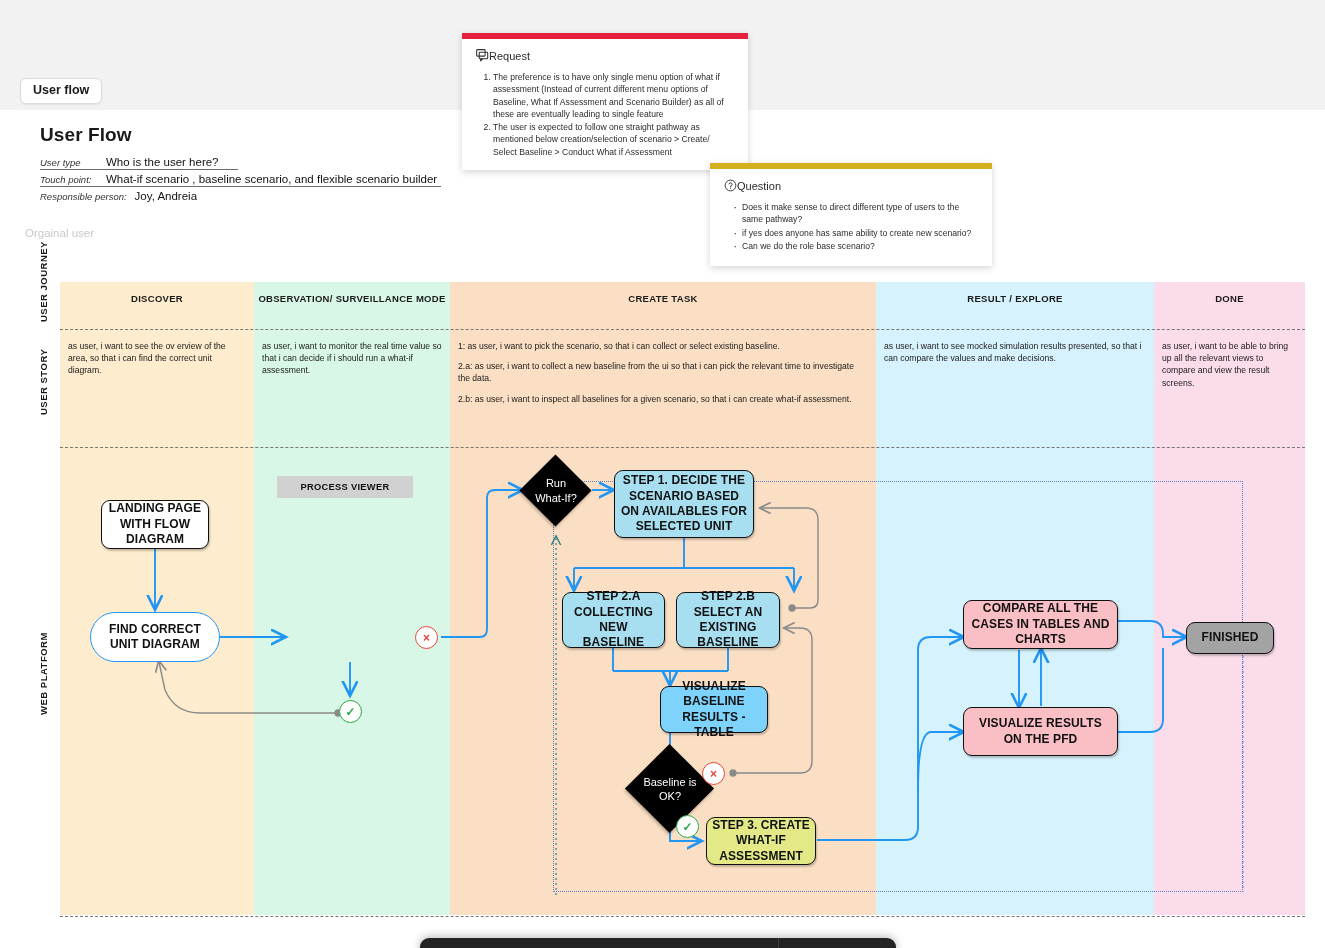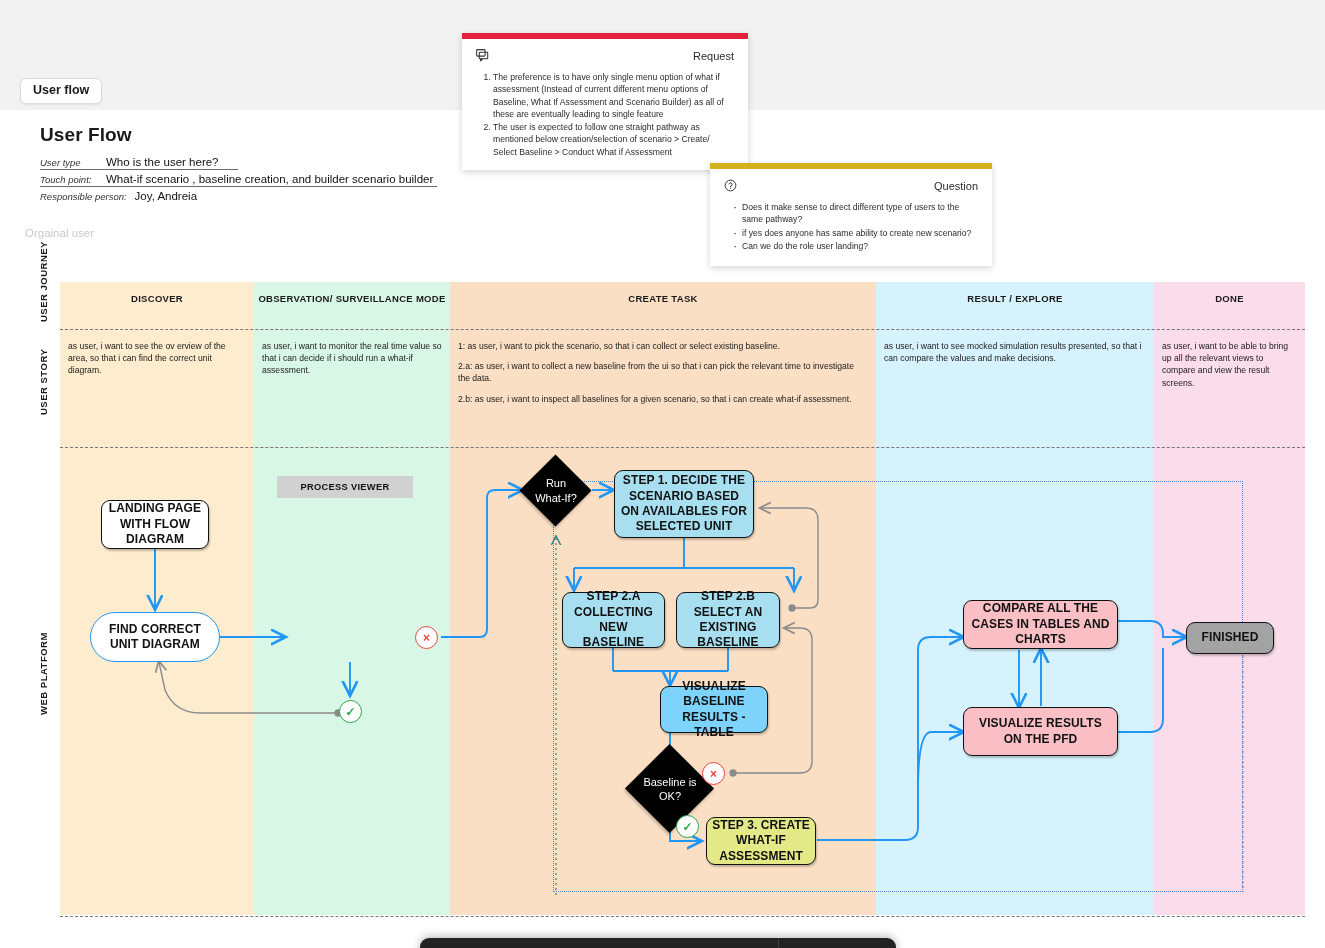--- a/index.html
+++ b/index.html
@@ -51,21 +51,21 @@
     font-size:11.5px; color:#c9c9c9;
   }
 
   
   .card {
     position:absolute; background:#fff;
     box-shadow:0 2px 7px rgba(0,0,0,.17);
   }
   .card-bar { height:6px; width:100%; }
   .card-inner { padding:10px 14px 12px 14px; }
-  .card-head { display:flex; align-items:center; gap:7px; margin-bottom:9px;justify-content:space-between; }
+  .card-head { display:flex; align-items:center; margin-bottom:9px; }
   .card-head-title { font-size:11px; color:#2b2b2b; }
   .card ol, .card ul { margin:0; padding-left:17px; }
   .card li { font-size:8.6px; line-height:1.45; color:#2b2b2b; margin-bottom:0px; }
   .card ul { list-style:none; padding-left:9px; }
   .card ul li { position:relative; padding-left:9px; margin-bottom:1px;}
   .card ul li:before { content:"·"; position:absolute; left:0; top:-3px; font-size:13px; color:#444;}
 
   #card-request { left:462px; top:33px; width:286px; }
   #card-question { left:710px; top:163px; width:282px; }
 
@@ -180,21 +180,21 @@
   <div class="title-block">
     <div class="page-title">User Flow</div>
 
     <div class="meta-row mr1">
       <span class="meta-label">User type</span>
       <span class="meta-value">Who is the user here?</span>
     </div>
 
     <div class="meta-row mr2">
       <span class="meta-label">Touch point:</span>
-      <span class="meta-value">What-if scenario , baseline creation, and builder scenario builder</span>
+      <span class="meta-value">What-if scenario , baseline scenario, and flexible scenario builder</span>
     </div>
 
     <div class="meta-row" style="margin-top:2px;">
       <span class="meta-label nb">Responsible person:</span>
       <span class="meta-value nb">Joy, Andreia</span>
     </div>
   </div>
 
   <div class="orgainal-user">Orgainal user</div>
 
@@ -399,21 +399,21 @@
             <circle cx="8" cy="8" r="6.6" fill="none" stroke="#333" stroke-width="1.2"></circle>
             <path d="M6.2,6.1 a1.9,1.9 0 1 1 2.0,2.4 v1.1" fill="none" stroke="#333" stroke-width="1.2" stroke-linecap="round"></path>
             <circle cx="8.1" cy="11.4" r="0.75" fill="#333"></circle>
           </svg>
         </span>
         <span class="card-head-title">Question</span>
       </div>
       <ul>
         <li>Does it make sense to direct different type of users to the same pathway?</li>
         <li>if yes does anyone has same ability to create new scenario?</li>
-        <li>Can we do the role user landing?</li>
+        <li>Can we do the role base scenario?</li>
       </ul>
     </div>
   </div>
 
   <div class="bottom-toolbar">
     <div class="divider"></div>
   </div>
 
 </div>
 

